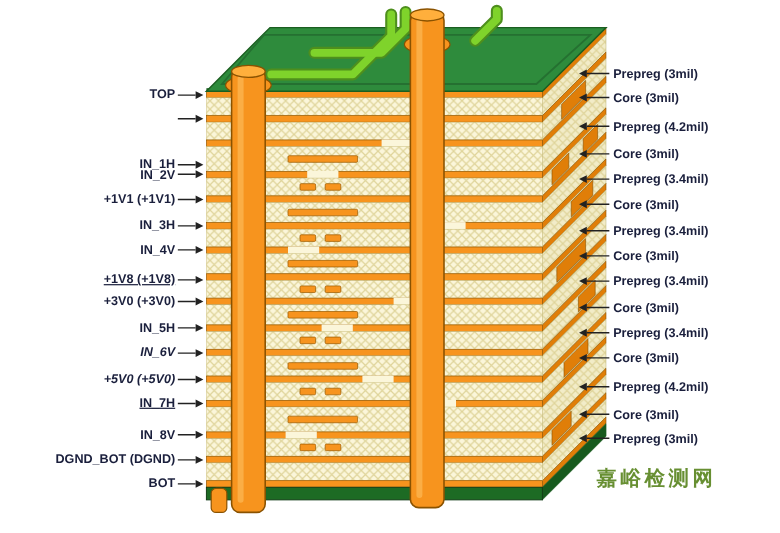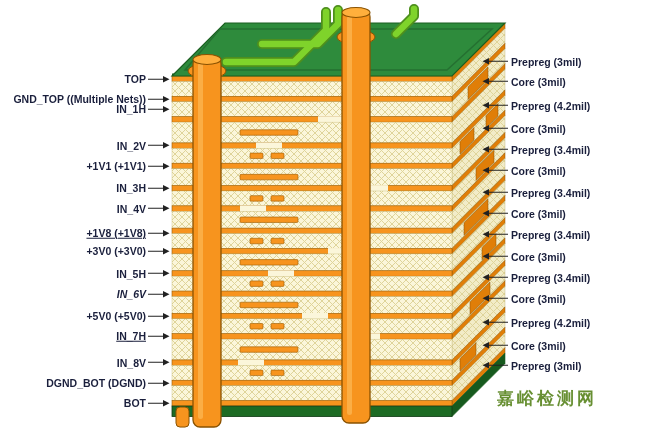--- a/index.html
+++ b/index.html
@@ -155,27 +155,26 @@
     </svg>
   <div id="left-labels" style="color: rgb(26, 31, 60);">
       <div class="llab" style="top: 78.8px; text-align: center;">
         <span>TOP</span>
         <svg class="arr" width="22" height="9" viewBox="0 0 22 9">
           <line x1="0" y1="4.5" x2="15" y2="4.5" stroke="#222222" stroke-width="1.2"></line>
           <path d="M15 1.2 L21.5 4.5 L15 7.8 Z" fill="#222222"></path>
         </svg>
       </div>
       <div class="llab" style="top: 99.1px;">
-        <span>GND_TOP ((Multiple Nets))</span>
-        <svg class="arr" width="22" height="9" viewBox="0 0 22 9">
-          <line x1="0" y1="4.5" x2="15" y2="4.5" stroke="#222222" stroke-width="1.2"></line>
-          <path d="M15 1.2 L21.5 4.5 L15 7.8 Z" fill="#222222"></path>
-        </svg>
-      </div>
-      <div class="llab" style="top: 109px;">
+        <svg class="arr" width="22" height="9" viewBox="0 0 22 9">
+          <line x1="0" y1="4.5" x2="15" y2="4.5" stroke="#222222" stroke-width="1.2"></line>
+          <path d="M15 1.2 L21.5 4.5 L15 7.8 Z" fill="#222222"></path>
+        </svg>
+      </div>
+      <div class="llab" style="top: 137px;">
         <span>IN_1H</span>
         <svg class="arr" width="22" height="9" viewBox="0 0 22 9">
           <line x1="0" y1="4.5" x2="15" y2="4.5" stroke="#222222" stroke-width="1.2"></line>
           <path d="M15 1.2 L21.5 4.5 L15 7.8 Z" fill="#222222"></path>
         </svg>
       </div>
       <div class="llab" style="top: 145.6px;">
         <span>IN_2V</span>
         <svg class="arr" width="22" height="9" viewBox="0 0 22 9">
           <line x1="0" y1="4.5" x2="15" y2="4.5" stroke="#222222" stroke-width="1.2"></line>
@@ -224,21 +223,21 @@
           <path d="M15 1.2 L21.5 4.5 L15 7.8 Z" fill="#222222"></path>
         </svg>
       </div>
       <div class="llab" style="top: 293.8px; font-style: italic;">
         <span>IN_6V</span>
         <svg class="arr" width="22" height="9" viewBox="0 0 22 9">
           <line x1="0" y1="4.5" x2="15" y2="4.5" stroke="#222222" stroke-width="1.2"></line>
           <path d="M15 1.2 L21.5 4.5 L15 7.8 Z" fill="#222222"></path>
         </svg>
       </div>
-      <div class="llab" style="top: 316.1px;">
+      <div class="llab" style="top: 316.1px; font-style: italic;">
         <span>+5V0 (+5V0)</span>
         <svg class="arr" width="22" height="9" viewBox="0 0 22 9">
           <line x1="0" y1="4.5" x2="15" y2="4.5" stroke="#222222" stroke-width="1.2"></line>
           <path d="M15 1.2 L21.5 4.5 L15 7.8 Z" fill="#222222"></path>
         </svg>
       </div>
       <div class="llab" style="top: 336.4px; text-decoration: underline;">
         <span>IN_7H</span>
         <svg class="arr" width="22" height="9" viewBox="0 0 22 9">
           <line x1="0" y1="4.5" x2="15" y2="4.5" stroke="#222222" stroke-width="1.2"></line>

